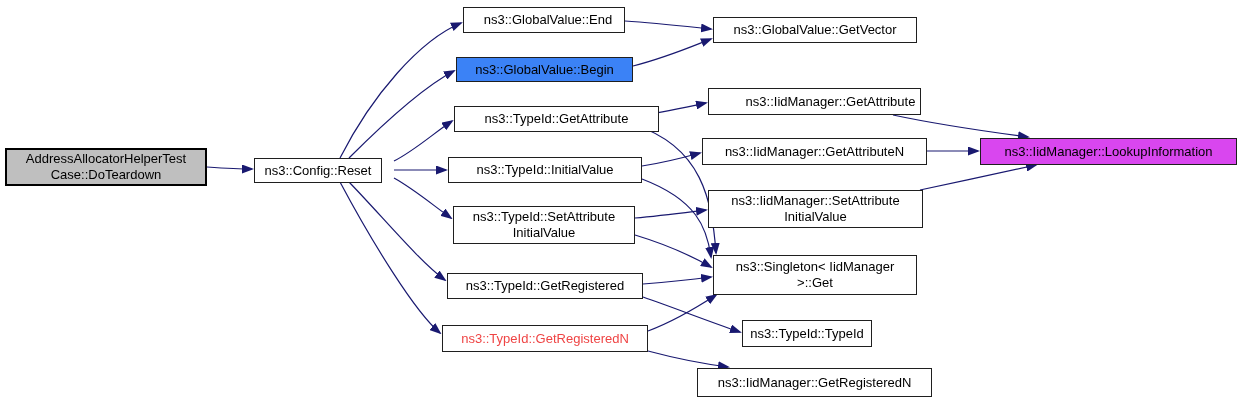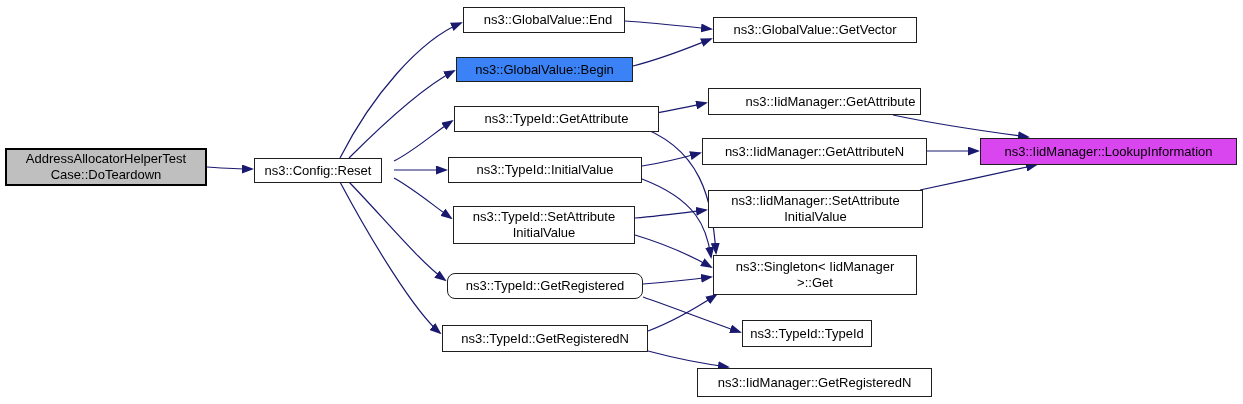--- a/index.html
+++ b/index.html
@@ -90,22 +90,22 @@
   <div id="node-layer">
       <div class="gnode root" style="left: 5px; top: 148px; width: 202px; height: 38px; background: rgb(191, 191, 191); border-color: rgb(0, 0, 0); color: rgb(0, 0, 0);">AddressAllocatorHelperTest
 Case::DoTeardown</div>
       <div class="gnode" style="left: 254px; top: 158px; width: 128px; height: 25px; background: rgb(255, 255, 255); border-color: rgb(31, 31, 31); color: rgb(0, 0, 0);">ns3::Config::Reset</div>
       <div class="gnode" style="left: 463px; top: 7px; width: 162px; height: 26px; background: rgb(255, 255, 255); border-color: rgb(31, 31, 31); color: rgb(0, 0, 0); padding-left: 8px;">ns3::GlobalValue::End</div>
       <div class="gnode" style="left: 456px; top: 57px; width: 177px; height: 25px; background: #3b82f6; border-color: rgb(31, 31, 31); color: rgb(0, 0, 0);">ns3::GlobalValue::Begin</div>
       <div class="gnode" style="left: 454px; top: 106px; width: 205px; height: 26px; background: rgb(255, 255, 255); border-color: rgb(31, 31, 31); color: rgb(0, 0, 0);">ns3::TypeId::GetAttribute</div>
       <div class="gnode" style="left: 448px; top: 157px; width: 194px; height: 26px; background: rgb(255, 255, 255); border-color: rgb(31, 31, 31); color: rgb(0, 0, 0);">ns3::TypeId::InitialValue</div>
       <div class="gnode" style="left: 453px; top: 206px; width: 182px; height: 38px; background: rgb(255, 255, 255); border-color: rgb(31, 31, 31); color: rgb(0, 0, 0);">ns3::TypeId::SetAttribute
 InitialValue</div>
-      <div class="gnode" style="left: 447px; top: 273px; width: 196px; height: 26px; background: rgb(255, 255, 255); border-color: rgb(31, 31, 31); color: rgb(0, 0, 0); border-radius: 8px;">ns3::TypeId::GetRegistered</div>
-      <div class="gnode" style="left: 442px; top: 325px; width: 206px; height: 27px; background: rgb(255, 255, 255); border-color: rgb(31, 31, 31); color: #000000;">ns3::TypeId::GetRegisteredN</div>
+      <div class="gnode" style="left: 447px; top: 273px; width: 196px; height: 26px; background: rgb(255, 255, 255); border-color: rgb(31, 31, 31); color: rgb(0, 0, 0);">ns3::TypeId::GetRegistered</div>
+      <div class="gnode" style="left: 442px; top: 325px; width: 206px; height: 27px; background: rgb(255, 255, 255); border-color: rgb(31, 31, 31); color: #ef4444;">ns3::TypeId::GetRegisteredN</div>
       <div class="gnode" style="left: 713px; top: 17px; width: 204px; height: 26px; background: rgb(255, 255, 255); border-color: rgb(31, 31, 31); color: rgb(0, 0, 0);">ns3::GlobalValue::GetVector</div>
       <div class="gnode" style="left: 708px; top: 88px; width: 213px; height: 27px; background: rgb(255, 255, 255); border-color: rgb(31, 31, 31); color: rgb(0, 0, 0); padding-left: 32px;">ns3::IidManager::GetAttribute</div>
       <div class="gnode" style="left: 702px; top: 138px; width: 225px; height: 27px; background: rgb(255, 255, 255); border-color: rgb(31, 31, 31); color: rgb(0, 0, 0);">ns3::IidManager::GetAttributeN</div>
       <div class="gnode" style="left: 708px; top: 190px; width: 215px; height: 38px; background: rgb(255, 255, 255); border-color: rgb(31, 31, 31); color: rgb(0, 0, 0);">ns3::IidManager::SetAttribute
 InitialValue</div>
       <div class="gnode" style="left: 713px; top: 255px; width: 204px; height: 40px; background: rgb(255, 255, 255); border-color: rgb(31, 31, 31); color: rgb(0, 0, 0);">ns3::Singleton&lt; IidManager
 &gt;::Get</div>
       <div class="gnode" style="left: 742px; top: 320px; width: 130px; height: 27px; background: rgb(255, 255, 255); border-color: rgb(31, 31, 31); color: rgb(0, 0, 0);">ns3::TypeId::TypeId</div>
       <div class="gnode" style="left: 697px; top: 368px; width: 235px; height: 29px; background: rgb(255, 255, 255); border-color: rgb(31, 31, 31); color: rgb(0, 0, 0);">ns3::IidManager::GetRegisteredN</div>
       <div class="gnode" style="left: 980px; top: 138px; width: 257px; height: 27px; background: #d946ef; border-color: rgb(31, 31, 31); color: rgb(0, 0, 0);">ns3::IidManager::LookupInformation</div>

